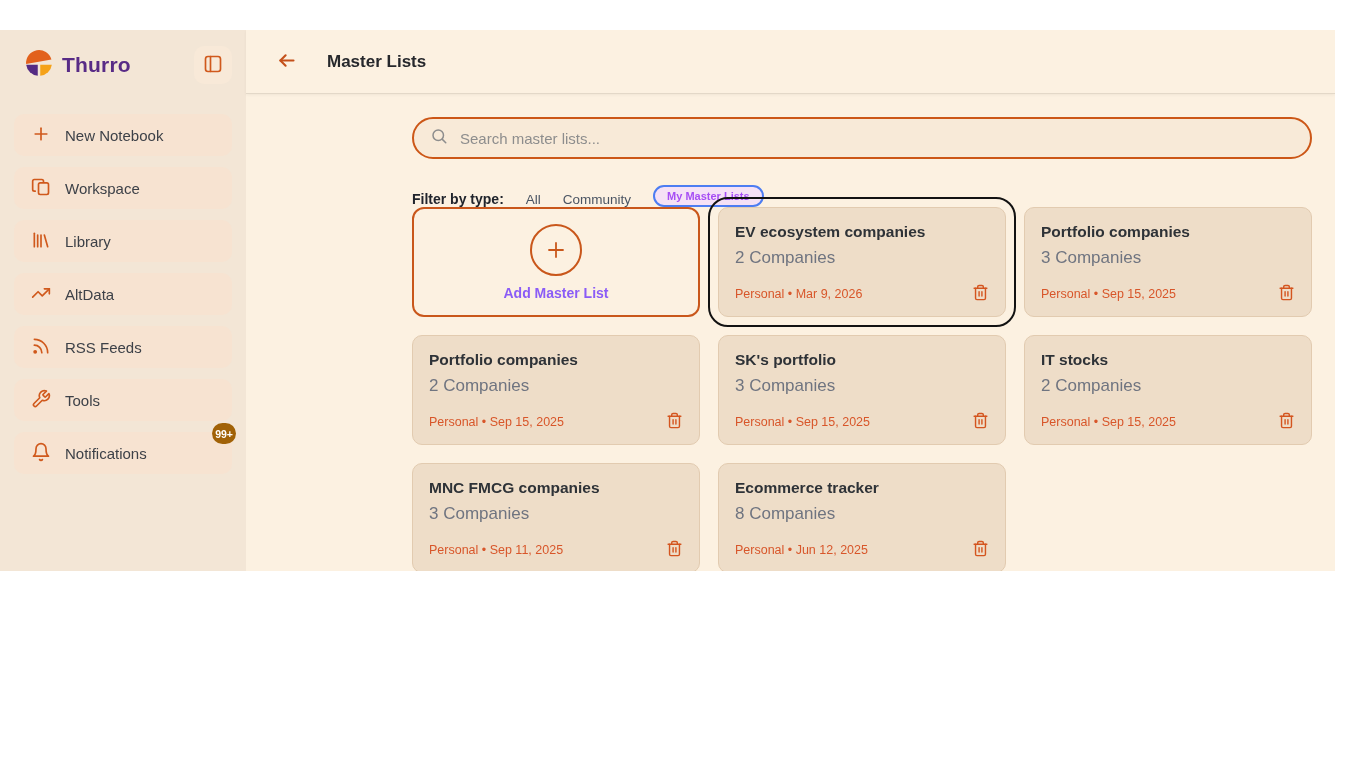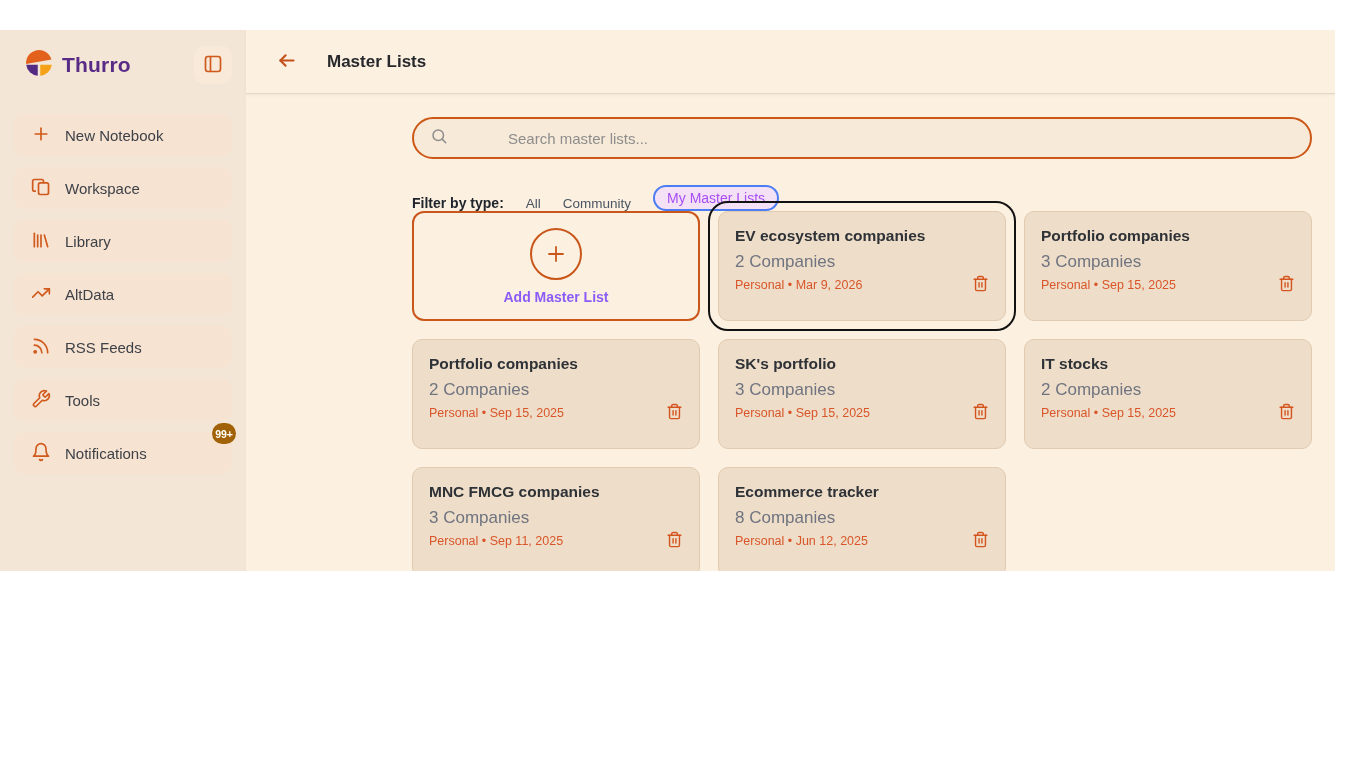--- a/index.html
+++ b/index.html
@@ -36,34 +36,34 @@
   .back-btn { background:none; border:none; cursor:pointer; display:flex;
               align-items:center; }
   .page-title { font-size:17px; font-weight:700; color:#26282c; }
   .content { padding:23px 23px 0 166px; }
 
   .search-bar { width:900px; height:42px; border:2px solid #cc5717; border-radius:24px;
                 background:#f8ead8; display:flex; align-items:center; gap:12px;
                 padding:0 16px; margin-bottom:26px; }
   .search-bar input { flex:1; border:none; outline:none; background:transparent;
                       font-size:15px; color:#3d4148;
-                      font-family:"Liberation Sans", sans-serif;margin-left:48px; }
+                      font-family:"Liberation Sans", sans-serif; }
   .search-bar input::placeholder { color:#8d8d8d; }
 
   .filter-row { display:flex; align-items:flex-end; }
   .filter-label { font-size:14px; font-weight:700; color:#20242c; margin-right:22px; }
   .filter-opt { font-size:13.5px; color:#4b5563; margin-right:22px; cursor:pointer; }
-  .filter-pill { font-size:14px; color:#a74ef5; background:#f5e1f6;
+  .filter-pill { font-size:11px; color:#a74ef5; background:#f5e1f6;
                  border:2px solid #4d7df2; border-radius:14px; padding:3px 12px;
-                 cursor:pointer; }
+                 cursor:pointer;font-weight:bold; }
 
   .grid { width:900px; display:grid; grid-template-columns:repeat(3,1fr);
           gap:18px 18px; }
   .card { background:#eeddc8; border:1px solid #e2cbb0; border-radius:10px;
-          min-height:110px; padding:15px 16px 25px 16px; cursor:pointer;
+          min-height:110px; padding:15px 16px 12px 16px; cursor:pointer;
           display:flex; flex-direction:column; }
   .card.highlighted { outline:2px solid #121212; outline-offset:8px; }
   .card-title { font-size:15.5px; font-weight:700; color:#2e3237; margin-bottom:7px; }
   .card-sub { font-size:17px; color:#6f7480; }
   .card-meta-row { margin-top:auto; display:flex; align-items:center;
                    justify-content:space-between; }
   .card-meta { font-size:12.5px; color:#d8562a; }
   .trash-btn { background:none; border:none; cursor:pointer; display:flex;
                align-items:center; padding:0; }
 

